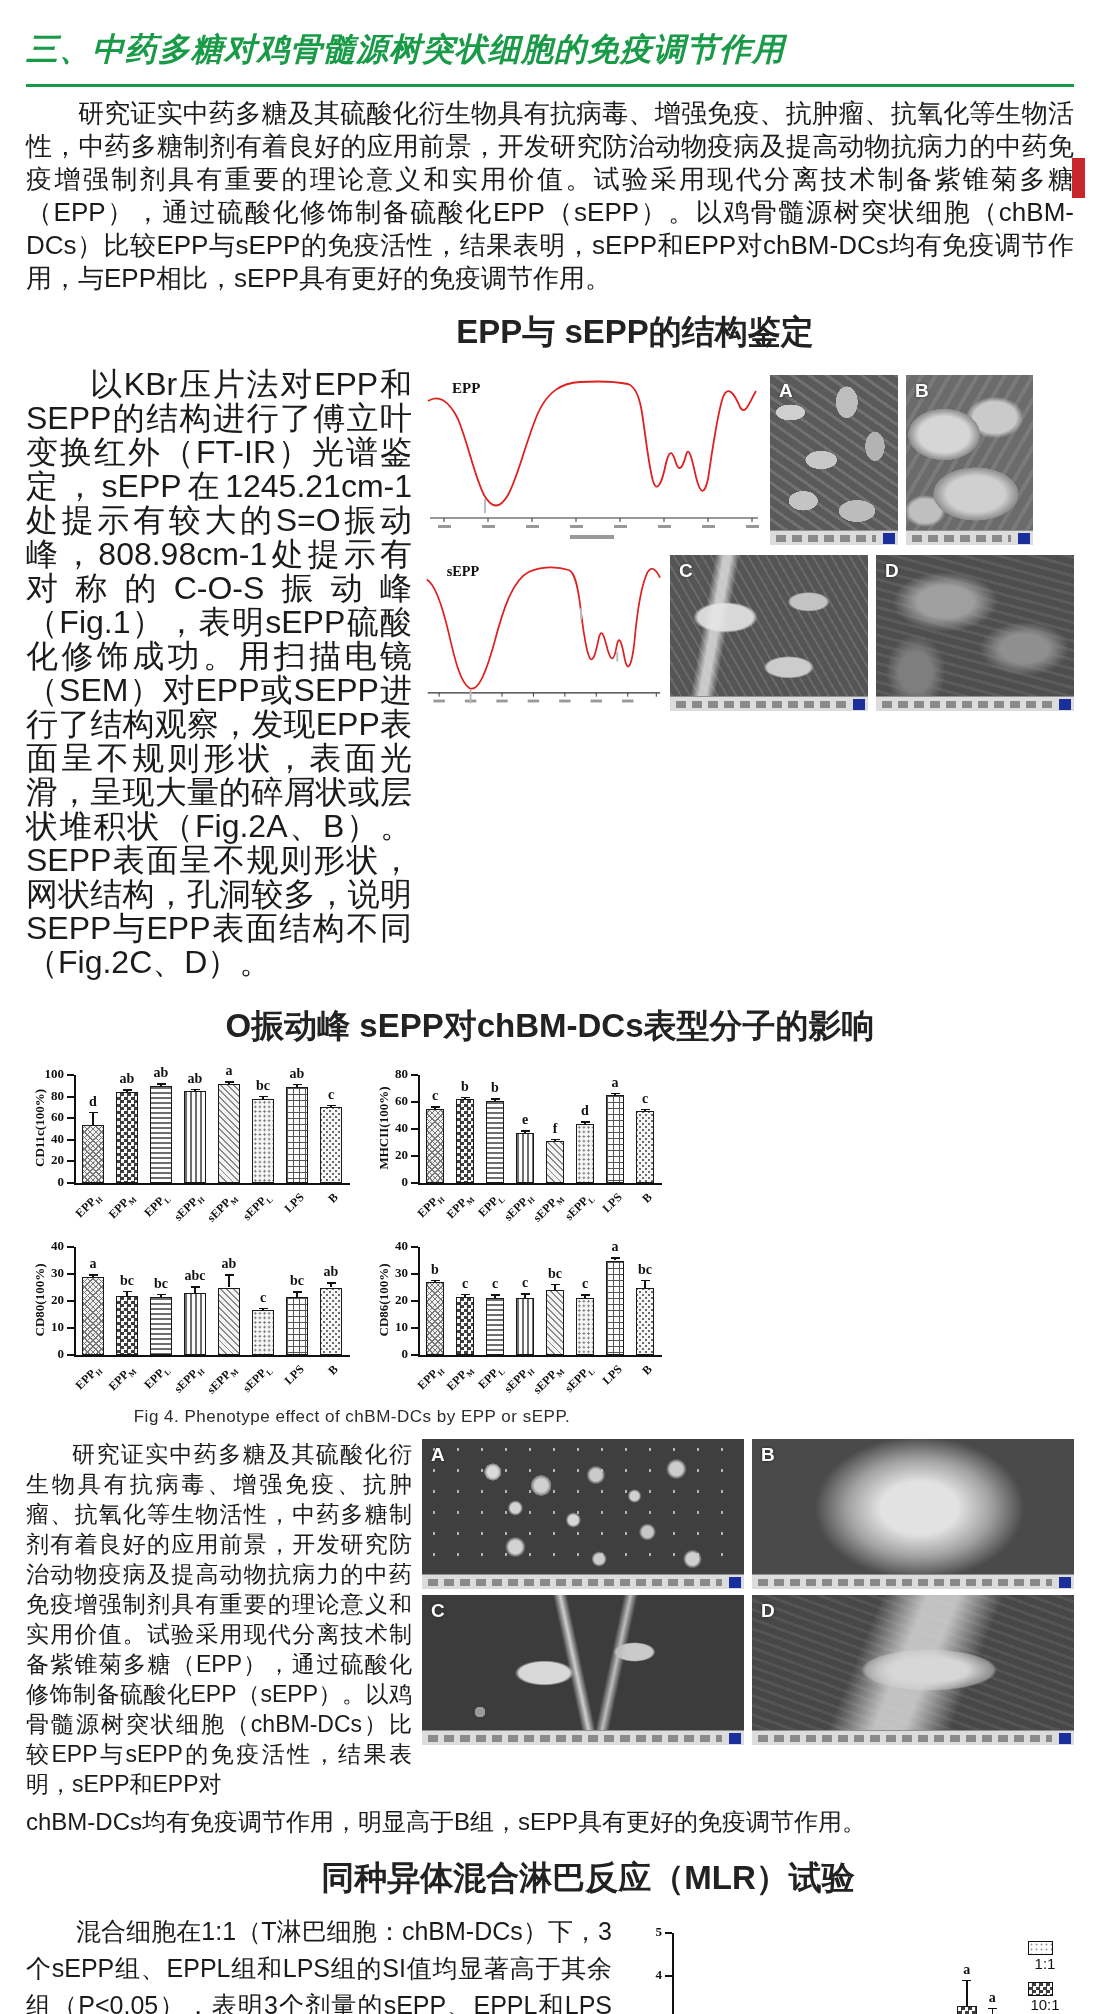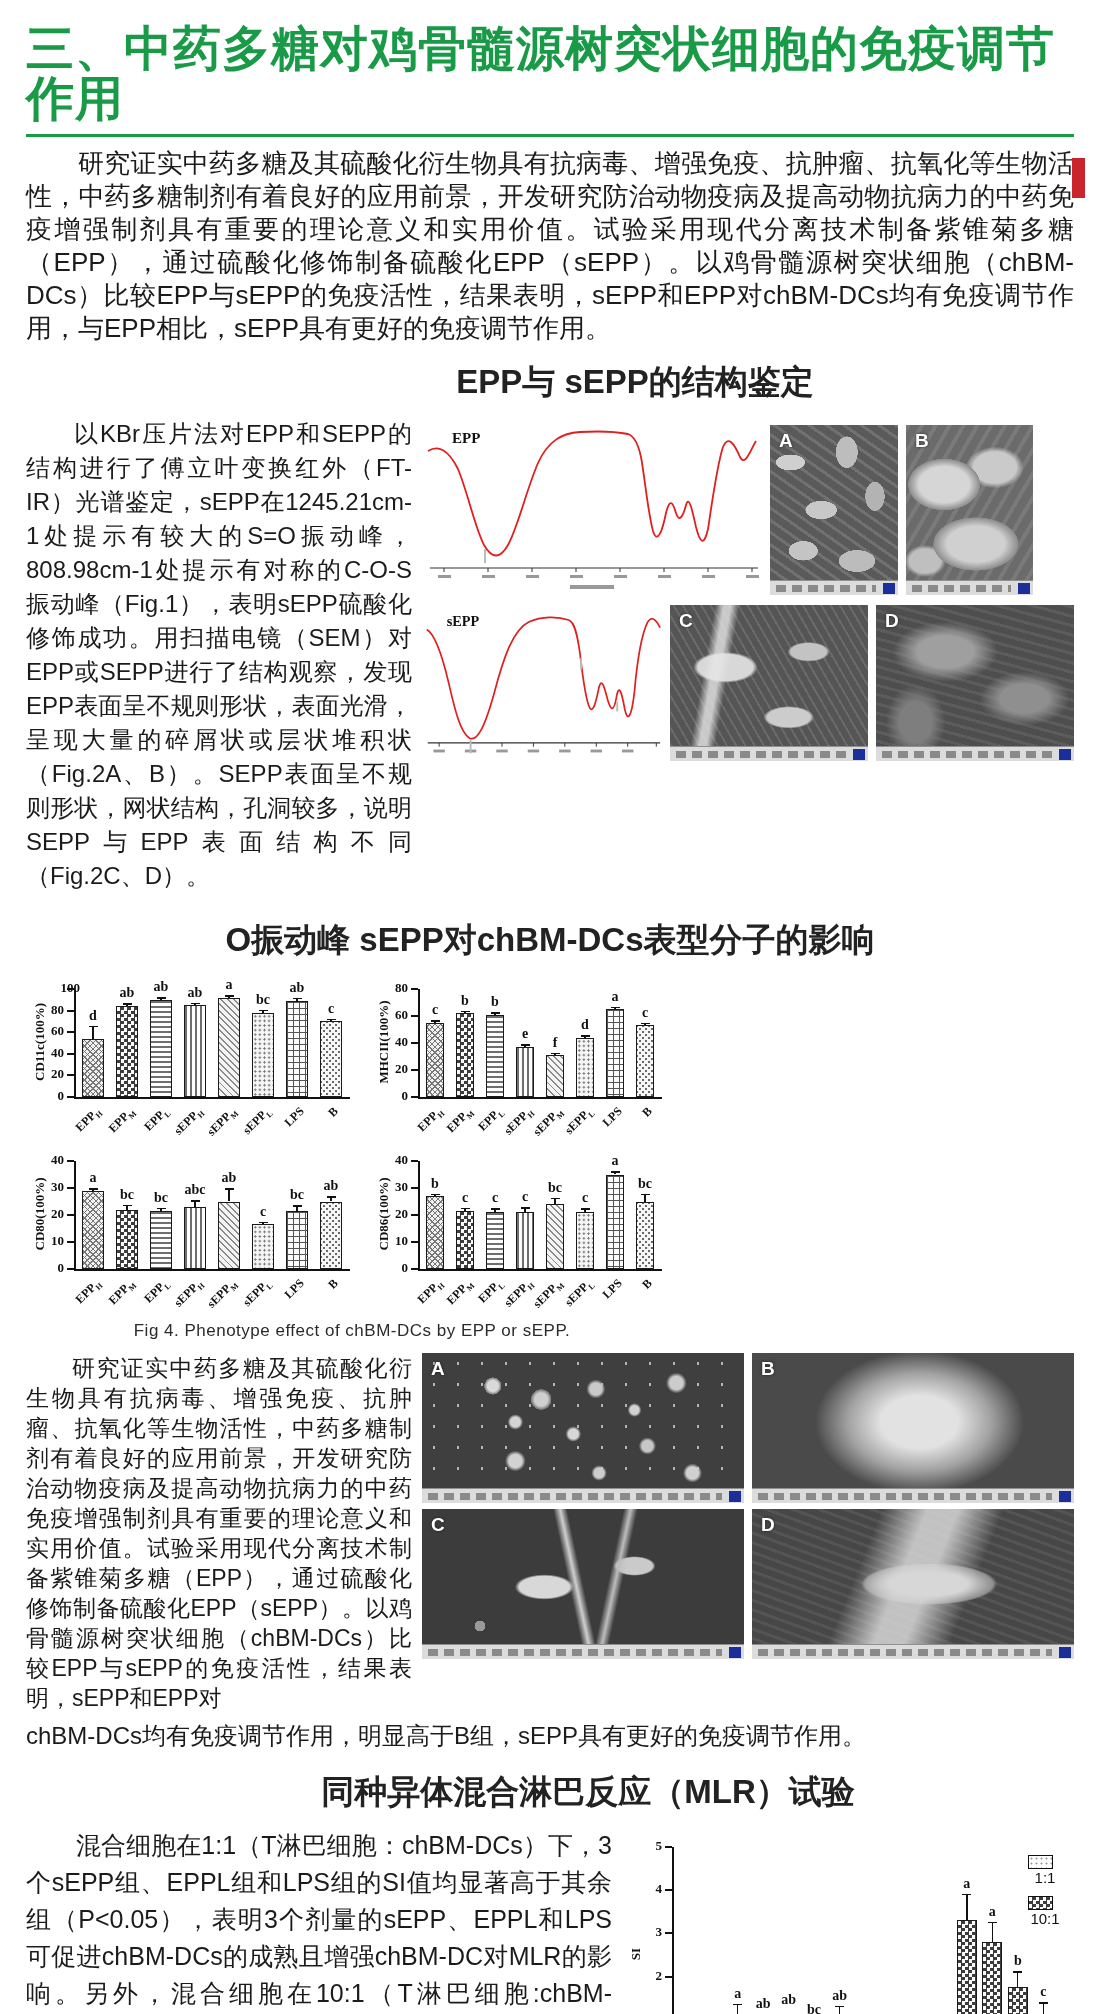--- a/index.html
+++ b/index.html
@@ -1,35 +1,35 @@
 <!DOCTYPE html>
 <html style="--accent: #189a47; --red: #e01f1f; --marker: #c8262c; --zeiss: #1b2f9c; --ink: #1b1b1b;"><head>
 <meta charset="utf-8">
 <style>
   :root{ --accent:#189a47; --red:#e01f1f; --marker:#c8262c; --zeiss:#1b2f9c; --ink:#1b1b1b; }
   *{margin:0;padding:0;box-sizing:border-box;}
   body{background:#fff;font-family:"Liberation Sans",sans-serif;color:var(--ink);}
   .page{position:relative;width:1100px;min-height:2014px;background:#fff;padding:24px 26px 30px 26px;overflow:hidden;}
 
   
-  .hdr-title{color:var(--accent);font-size:48px;font-weight:bold;letter-spacing:1px;line-height:50px;}
+  .hdr-title{color:var(--accent);font-size:32px;font-weight:bold;letter-spacing:1px;line-height:50px;font-style:italic;}
   .hdr-rule{height:3px;background:var(--accent);margin-top:10px;}
 
   
   .intro{margin-top:10px;font-size:26px;line-height:33px;text-align:justify;text-indent:2em;}
   .red-marker{position:absolute;left:1072px;top:158px;width:13px;height:40px;background:var(--marker);}
 
   
   .sec-title{text-align:center;font-size:33px;font-weight:bold;color:#222;margin-top:16px;line-height:42px;}
   .shift-r{transform:translateX(85px);}
   .shift-s{transform:translateX(38px);}
 
   .sec-body{display:flex;gap:10px;margin-top:14px;align-items:flex-start;}
   .txtcol{width:392px;text-align:justify;text-indent:2em;}
-  .t24{font-size:24px;line-height:34px;}
+  .t24{font-size:32px;line-height:34px;}
   .t23{font-size:23px;line-height:30px;}
   .t25{font-size:25px;line-height:37px;flex:1;}
   .figcol{width:652px;flex:0 0 auto;}
   .figcol-mlr{width:452px;flex:0 0 auto;}
   .caption{font-size:17px;color:#2b2b2b;text-align:center;margin-top:6px;letter-spacing:.5px;}
   .cont-par{font-size:24px;line-height:34px;margin-top:6px;text-align:justify;}
 
   
   .frow{display:flex;gap:8px;align-items:flex-end;}
   .frow+.frow{margin-top:6px;}
@@ -236,21 +236,21 @@
             <div class="ytk" style="left:0;top:113px;width:38px">0</div>
             <div class="ax" style="left:41px;top:99.4px;width:7px;height:2px"></div>
             <div class="ytk" style="left:0;top:91.4px;width:38px">20</div>
             <div class="ax" style="left:41px;top:77.8px;width:7px;height:2px"></div>
             <div class="ytk" style="left:0;top:69.8px;width:38px">40</div>
             <div class="ax" style="left:41px;top:56.2px;width:7px;height:2px"></div>
             <div class="ytk" style="left:0;top:48.2px;width:38px">60</div>
             <div class="ax" style="left:41px;top:34.599999999999994px;width:7px;height:2px"></div>
             <div class="ytk" style="left:0;top:26.599999999999994px;width:38px">80</div>
             <div class="ax" style="left:41px;top:13px;width:7px;height:2px"></div>
-            <div class="ytk" style="left:16px;top:5px;width:38px">100</div>
+            <div class="ytk" style="left:0;top:5px;width:38px">100</div>
             <div class="ylab" style="width:108px;left:-40px;top:59px">CD11c(100%)</div>
             <div class="bar pat-mesh" style="left:56.46px;top:63.67999999999999px;width:21.08px;height:58.32000000000001px"></div>
             <div class="ax" style="left:66.3px;top:51.8px;width:1.4px;height:11.879999999999995px"></div>
             <div class="ax" style="left:62.5px;top:50.8px;width:9px;height:1.6px"></div>
             <div class="sig" style="left:45px;top:32.8px">d</div>
             <div class="xlab" style="left:-13px;top:129px">EPP<sub>H</sub></div>
             <div class="bar pat-check" style="left:90.46000000000001px;top:31.28px;width:21.08px;height:90.72px"></div>
             <div class="ax" style="left:100.3px;top:29.120000000000005px;width:1.4px;height:2.1599999999999966px"></div>
             <div class="ax" style="left:96.5px;top:28.120000000000005px;width:9px;height:1.6px"></div>
             <div class="sig" style="left:79px;top:10.120000000000005px">ab</div>

